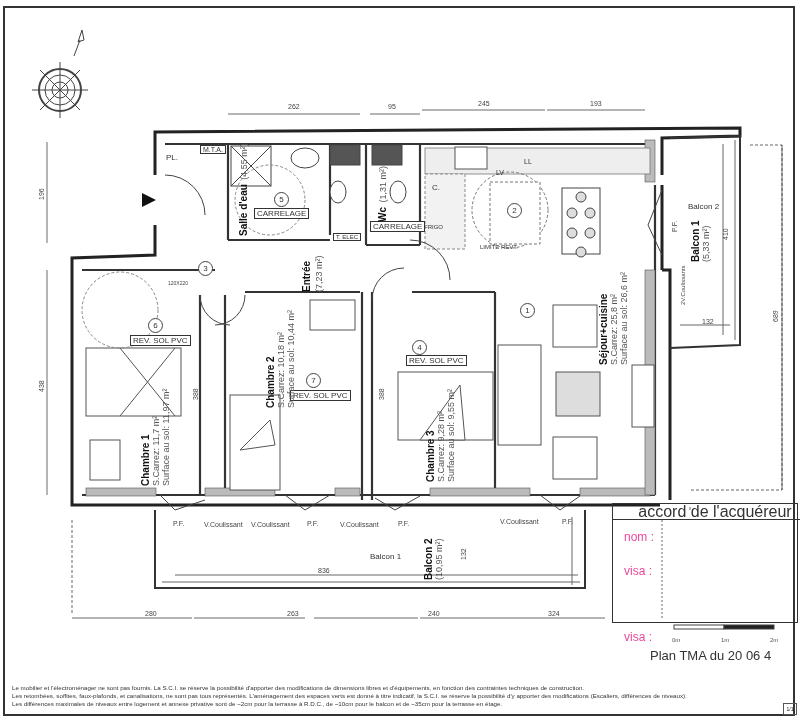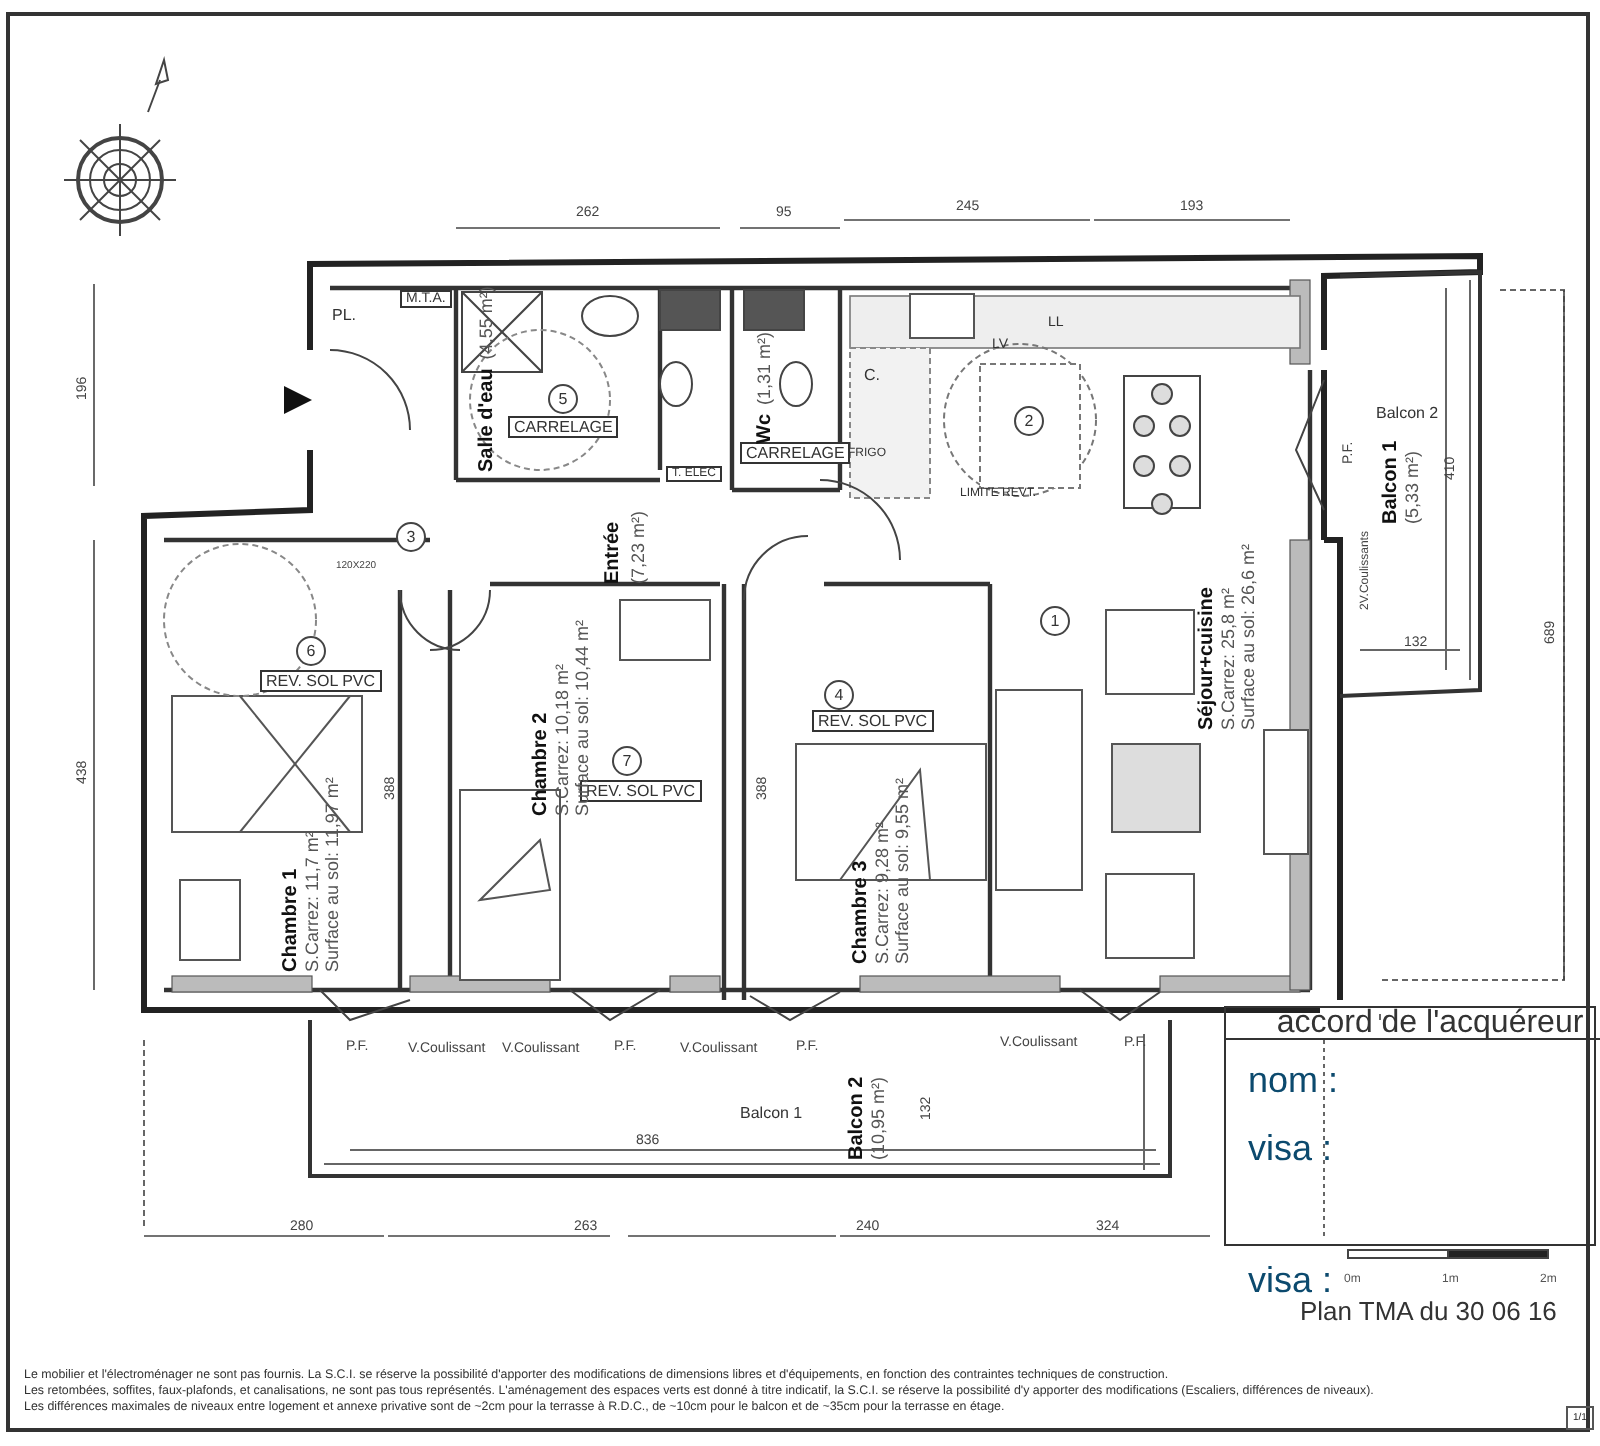--- a/index.html
+++ b/index.html
@@ -10,21 +10,21 @@
   .dim{position:absolute;font-size:7px;color:#444;white-space:nowrap;}
   .vt{transform-origin:left top;transform:rotate(-90deg);}
   .room-name{font-weight:bold;font-size:10px;color:#111;}
   .room-area{font-size:9px;color:#555;}
   .tag{position:absolute;border:1px solid #333;font-size:8px;padding:0 2px;background:#fff;white-space:nowrap;color:#333;}
   .circ{position:absolute;width:13px;height:13px;border:1px solid #444;border-radius:50%;font-size:8px;text-align:center;line-height:13px;background:#fff;color:#333;}
   .notes{position:absolute;left:12px;top:684px;font-size:6.2px;line-height:8px;color:#333;}
   .pagebox{position:absolute;left:783px;top:703px;width:12px;height:10px;border:1px solid #555;font-size:5px;text-align:center;line-height:10px;}
   .acc-box{position:absolute;left:612px;top:503px;width:186px;height:120px;border:1.5px solid #333;box-sizing:border-box;}
   .acc-title{position:absolute;left:612px;top:503px;width:206px;height:17px;border-bottom:1.5px solid #333;font-size:16px;text-align:center;color:#333;box-sizing:border-box;}
-  .acc-field{position:absolute;left:624px;font-size:18px;color:#0c4a6e;}
+  .acc-field{position:absolute;left:624px;font-size:12px;color:#ec4899;}
   .plan-title{position:absolute;left:650px;top:648px;font-size:13px;color:#333;}
   .scale-lbl{position:absolute;font-size:6px;color:#555;}
 </style>
 </head>
 <body>
 
 <div class="frame"></div>
 
 <svg width="800" height="723">
 
@@ -284,20 +284,20 @@
 
 <div class="acc-box"></div>
 <div class="acc-title">accord de l'acquéreur</div>
 <div class="acc-field" style="top:530px;">nom :</div>
 <div class="acc-field" style="top:564px;">visa :</div>
 <div class="acc-field" style="top:630px;">visa :</div>
 
 <div class="scale-lbl" style="left:672px;top:637px;">0m</div>
 <div class="scale-lbl" style="left:721px;top:637px;">1m</div>
 <div class="scale-lbl" style="left:770px;top:637px;">2m</div>
-<div class="plan-title">Plan TMA du 30 06 16</div>
+<div class="plan-title">Plan TMA du 20 06 4</div>
 
 <div class="notes">
   <div>Le mobilier et l'électroménager ne sont pas fournis. La S.C.I. se réserve la possibilité d'apporter des modifications de dimensions libres  et d'équipements, en fonction des contraintes techniques de construction.</div>
   <div>Les retombées, soffites, faux-plafonds, et canalisations, ne sont pas tous représentés. L'aménagement des espaces verts est donné à titre indicatif, la S.C.I. se réserve la possibilité d'y apporter des modifications (Escaliers, différences de niveaux).</div>
   <div>Les différences maximales de niveaux entre logement et annexe privative sont de ~2cm pour la terrasse à R.D.C., de ~10cm pour le balcon et de ~35cm pour la terrasse en étage.</div>
 </div>
 <div class="pagebox">1/1</div>
 
 </body></html>

